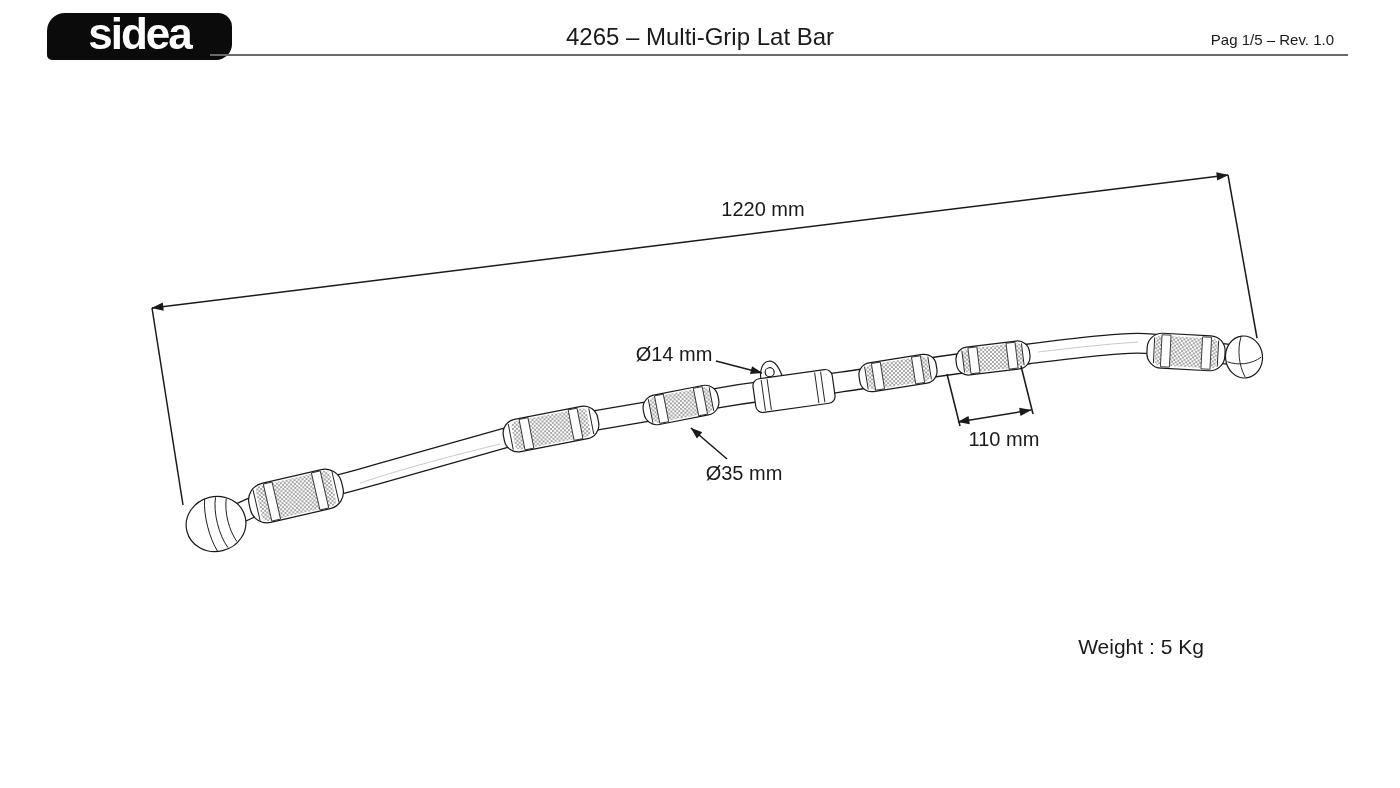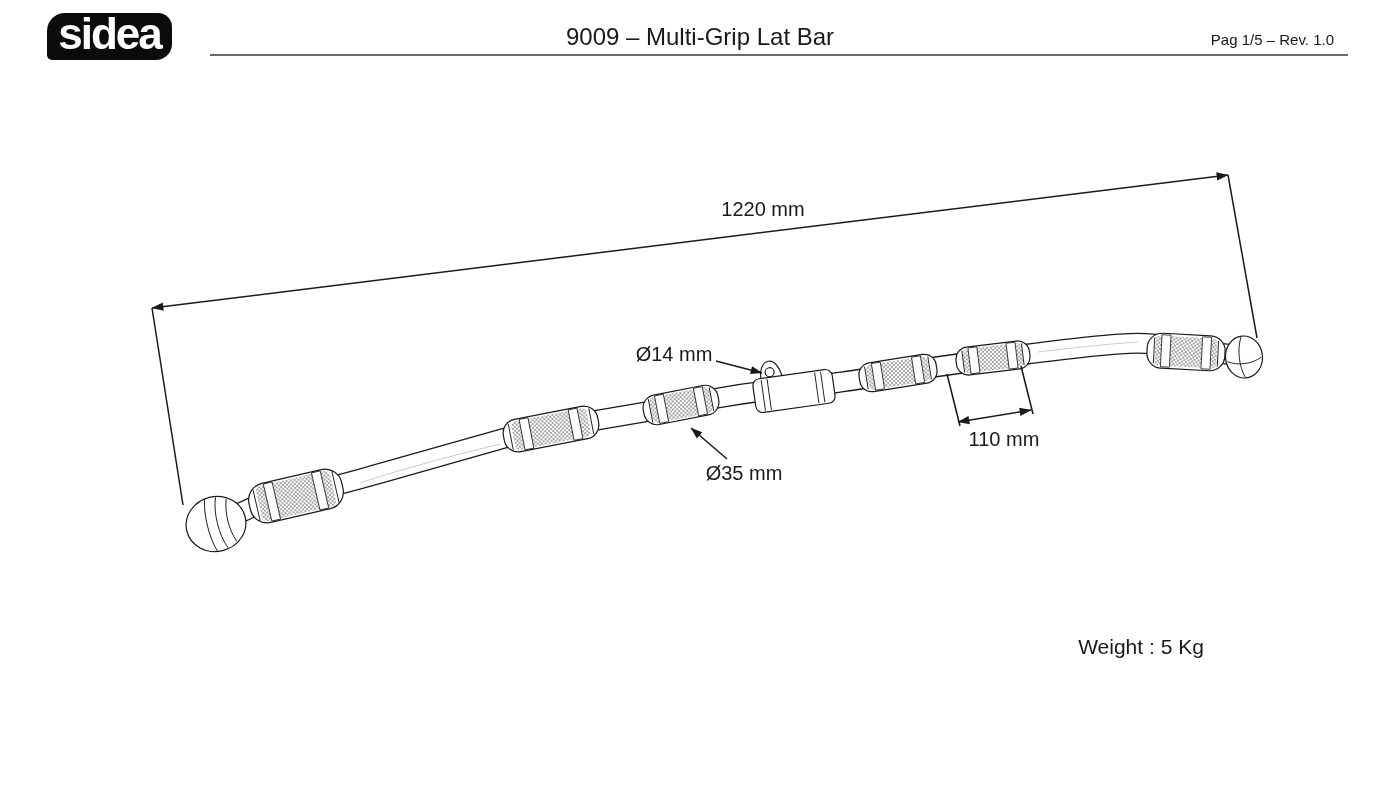--- a/index.html
+++ b/index.html
@@ -2,21 +2,21 @@
 <html style="--ink: #1a1a1a; --rule: #6a6a6a; --logo_bg: #0b0b0b; --logo_fg: #ffffff; --knurl: #7f7f7f;"><head>
 <meta charset="utf-8">
 <style>
   :root{
     --ink:#1a1a1a; --rule:#6a6a6a; --logo_bg:#0b0b0b; --logo_fg:#ffffff; --knurl:#7f7f7f;
   }
   html,body{margin:0;padding:0;background:#fff;}
   .page{position:relative;width:1400px;height:788px;background:#fff;overflow:hidden;
         font-family:"Liberation Sans",sans-serif;color:var(--ink);}
   
-  .logo{position:absolute;left:47px;top:13px;width:125px;height:47px;
+  .logo{position:absolute;left:47px;top:13px;width:185px;height:47px;
         background:var(--logo_bg);border-radius:18px 14px 16px 5px;
         display:flex;align-items:center;justify-content:center;}
   .logo span{color:var(--logo_fg);font-weight:bold;font-size:44px;letter-spacing:-2px;
         line-height:1;transform:translateY(-3px);}
   .title{position:absolute;left:0;top:23px;width:100%;text-align:center;
         font-size:24px;color:var(--ink);}
   .pagrev{position:absolute;right:66px;top:31px;font-size:15px;color:var(--ink);}
   .rule{position:absolute;left:210px;top:54px;width:1138px;height:2px;background:var(--rule);}
   
   svg{position:absolute;left:0;top:0;}
@@ -36,21 +36,21 @@
 </style>
 </head>
 <body>
 
 <div class="page">
 
   <div>
     <div class="logo">
       <span>sidea</span>
     </div>
-    <div class="title">9009 – Multi-Grip Lat Bar</div>
+    <div class="title">4265 – Multi-Grip Lat Bar</div>
     <div class="pagrev">Pag 1/5 – Rev. 1.0</div>
     <div class="rule"></div>
   </div>
 
   <svg width="1400" height="788" viewBox="0 0 1400 788">
     <defs>
       <pattern id="knurl" width="4" height="4" patternUnits="userSpaceOnUse" patternTransform="rotate(8)">
         <path d="M0,4 L4,0 M0,0 L4,4" stroke="#7f7f7f" stroke-width="0.7"></path>
       </pattern>
       <marker id="arr" viewBox="0 0 12 9" refX="11" refY="4.5" markerWidth="14" markerHeight="10" markerUnits="userSpaceOnUse" orient="auto-start-reverse">

